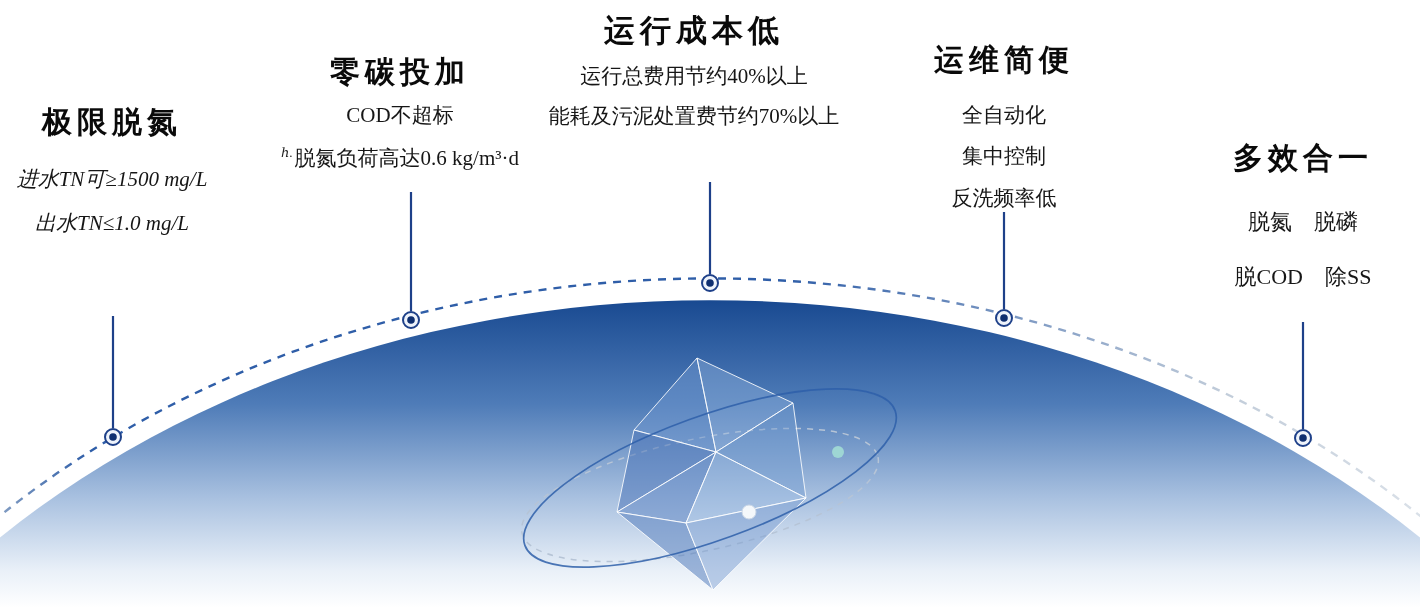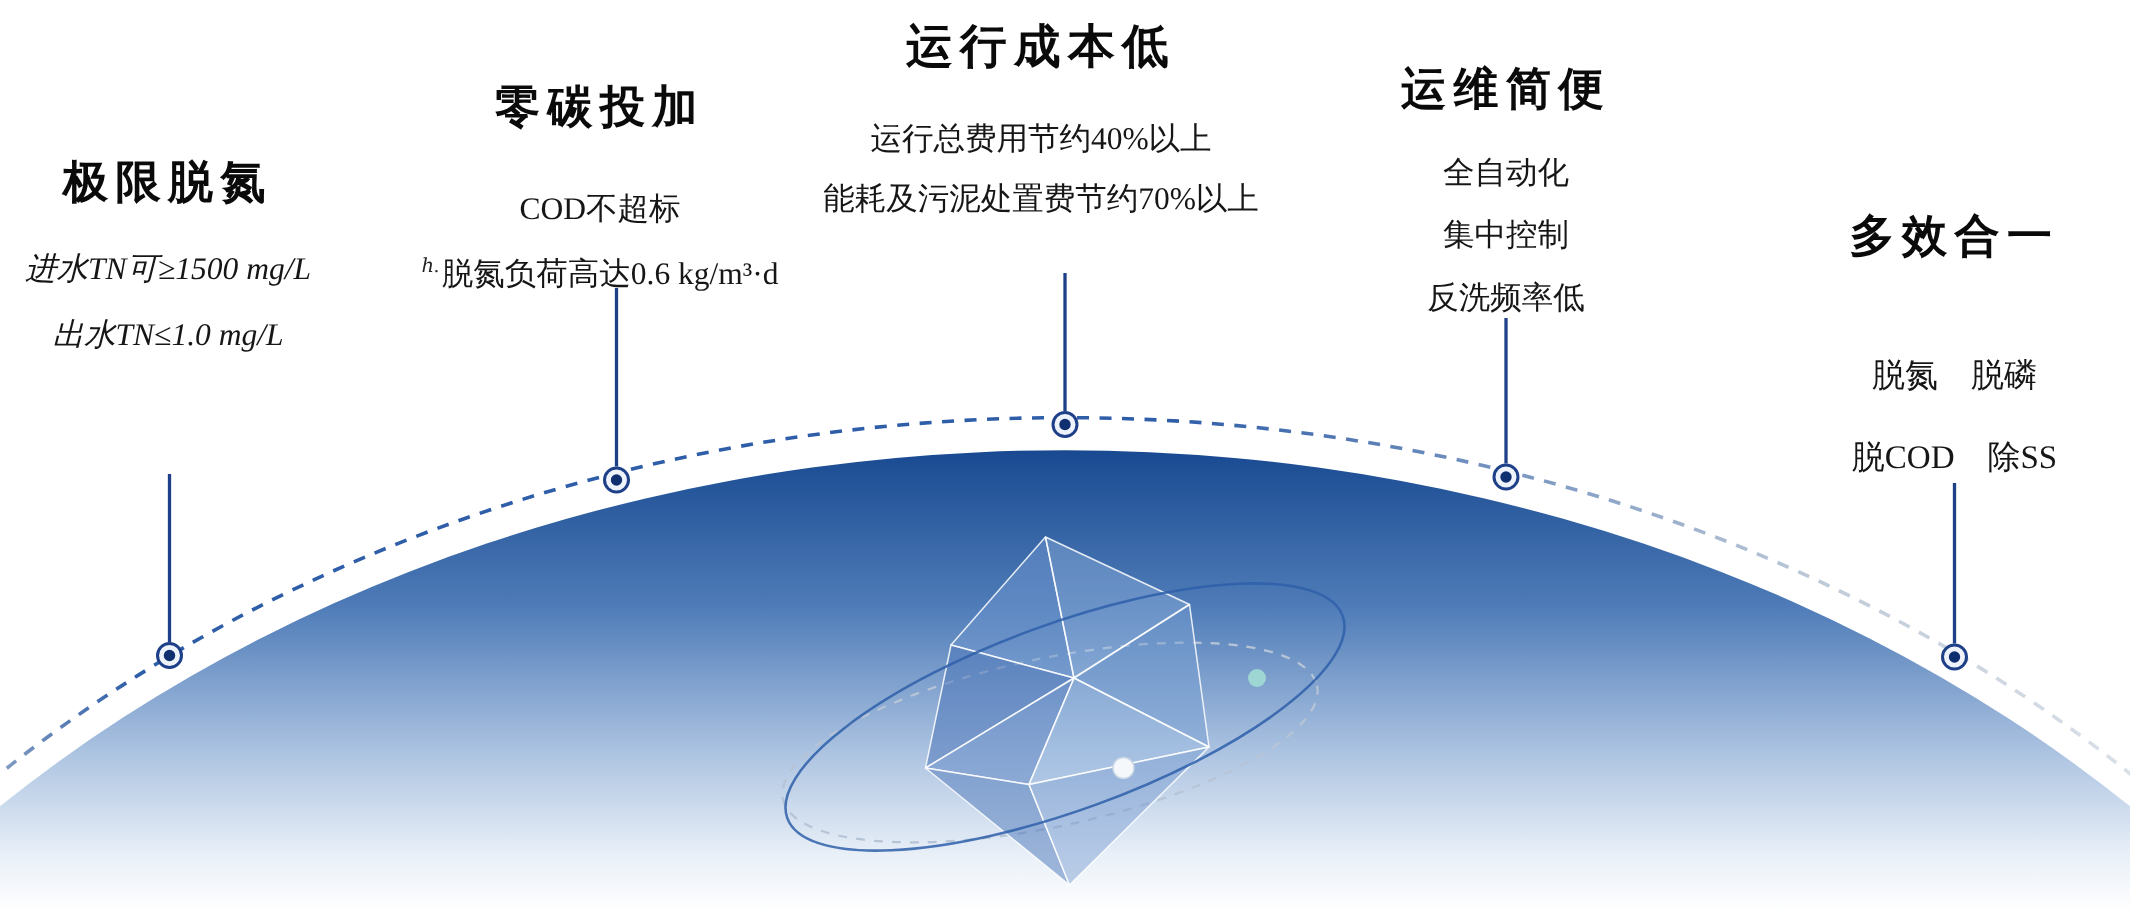--- a/index.html
+++ b/index.html
@@ -13,33 +13,33 @@
   .feature .lines { }
   .feature .line { font-size: 21px; line-height: 1.3; color: #161616; }
   .feature .line + .line { margin-top: 16px; }
   .artifact { font-size: 13px; vertical-align: super; margin-right: 2px; color: #222; }
 
   .f1 { left: 112px;  top: 104px; }
   .f1 .lines { margin-top: 26px; font-style: italic; }
   .f1 .line + .line { margin-top: 17px; }
 
   .f2 { left: 400px;  top: 54px; }
-  .f2 .lines { margin-top: 36px; }
+  .f2 .lines { margin-top: 12px; }
 
   .f3 { left: 694px;  top: 12px; }
   .f3 .title { font-size: 31px; }
-  .f3 .lines { margin-top: 30px; }
+  .f3 .lines { margin-top: 14px; }
   .f3 .line + .line { margin-top: 13px; }
 
   .f4 { left: 1004px; top: 42px; }
   .f4 .lines { margin-top: 24px; }
   .f4 .line + .line { margin-top: 14px; text-align: center; }
 
   .f5 { left: 1303px; top: 140px; }
-  .f5 .lines { margin-top: 60px; text-align: center; }
+  .f5 .lines { margin-top: 32px; text-align: center; }
   .f5 .line { font-size: 22px; }
   .f5 .line + .line { margin-top: 26px; }
 </style>
 </head>
 <body>
 
 <div id="stage">
 
   <svg id="scene" width="1420" height="608" viewBox="0 0 1420 608">
     <defs>

